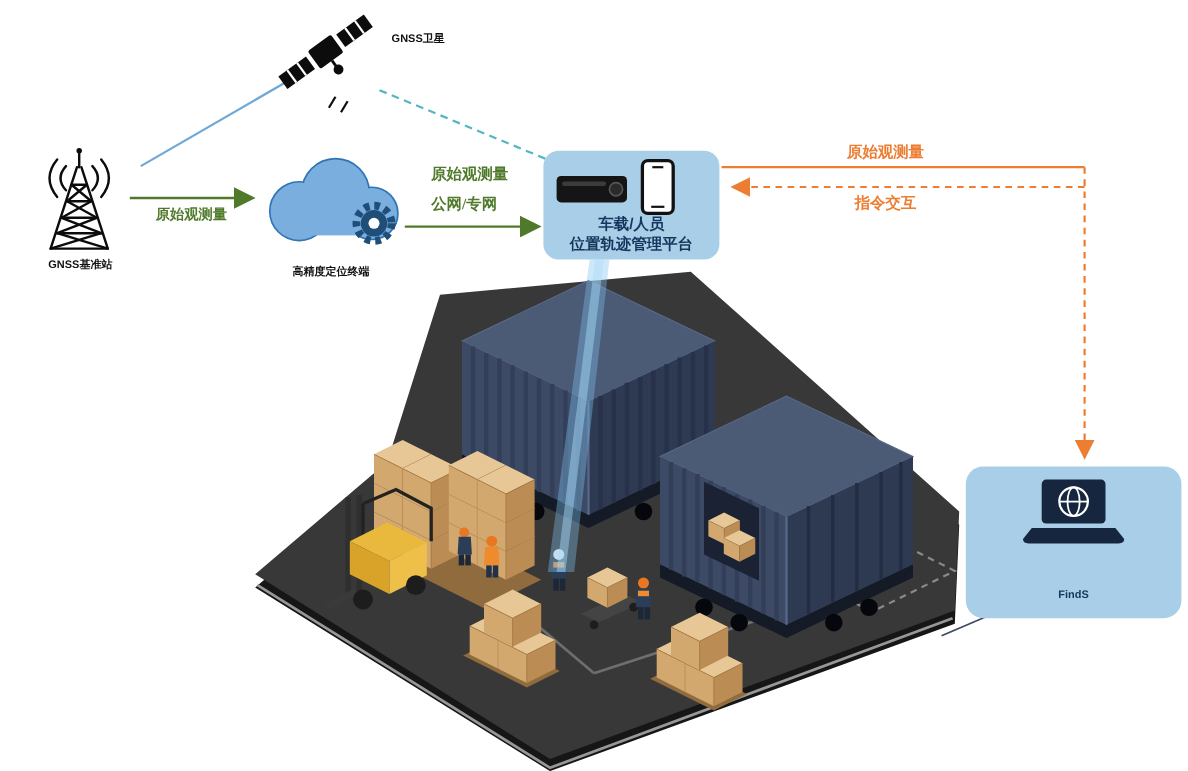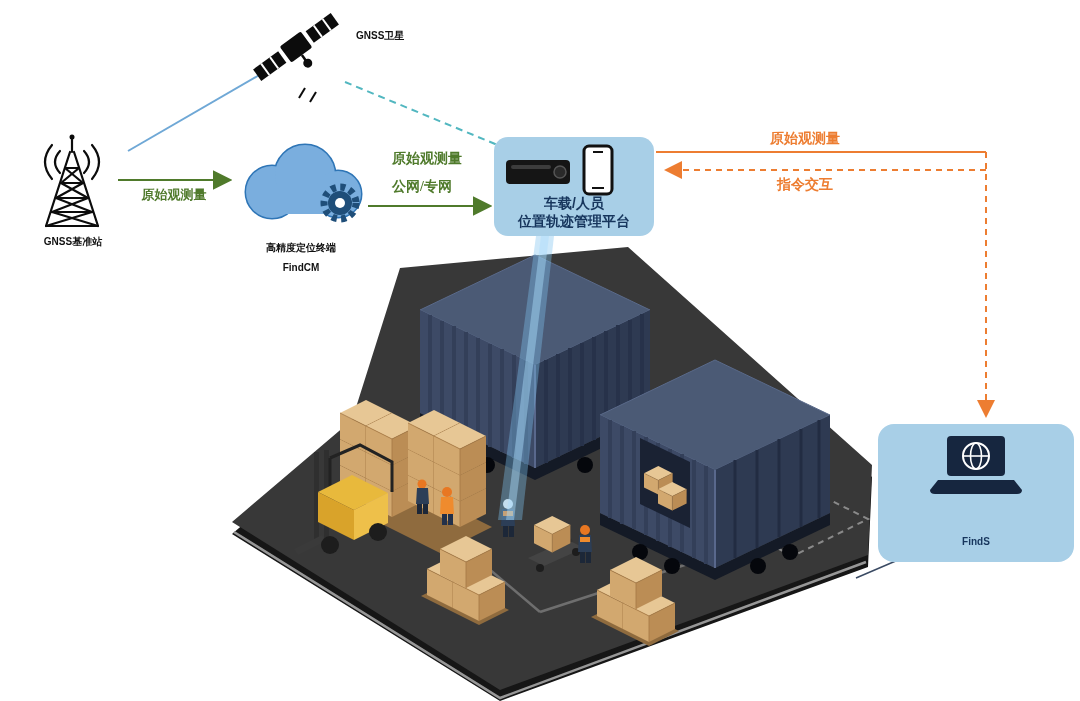--- a/index.html
+++ b/index.html
@@ -240,21 +240,20 @@
       <circle cx="340" cy="203" r="12" fill="#1f4e79"></circle>
       <circle cx="340" cy="203" r="5" fill="#ffffff"></circle>
     </g>
   </g>
 </svg>
 
 <div class="lbl" style="left:356px;top:30px;">GNSS卫星</div>
 <div class="lbl center" style="left:8px;top:236px;width:130px;">GNSS基准站</div>
 <div class="lbl center green s13" style="left:118px;top:188px;width:112px;">原始观测量</div>
 <div class="lbl center" style="left:212px;top:242px;width:178px;">高精度定位终端</div>
-<div class="lbl center" style="left:212px;top:262px;width:178px;">FindCM</div>
 <div class="lbl green s14" style="left:392px;top:150px;">原始观测量</div>
 <div class="lbl green s14" style="left:392px;top:179px;font-family:Liberation Serif, serif;">公网/专网</div>
 <div class="lbl center navy s14" style="left:496px;top:195px;width:156px;">车载/人员</div>
 <div class="lbl center navy s14" style="left:496px;top:213px;width:156px;">位置轨迹管理平台</div>
 <div class="lbl center orange s14" style="left:755px;top:130px;width:100px;">原始观测量</div>
 <div class="lbl center orange s14" style="left:755px;top:176px;width:100px;">指令交互</div>
 <div class="lbl center navy" style="left:880px;top:536px;width:192px;">FindS</div>
 
 </div>
 

